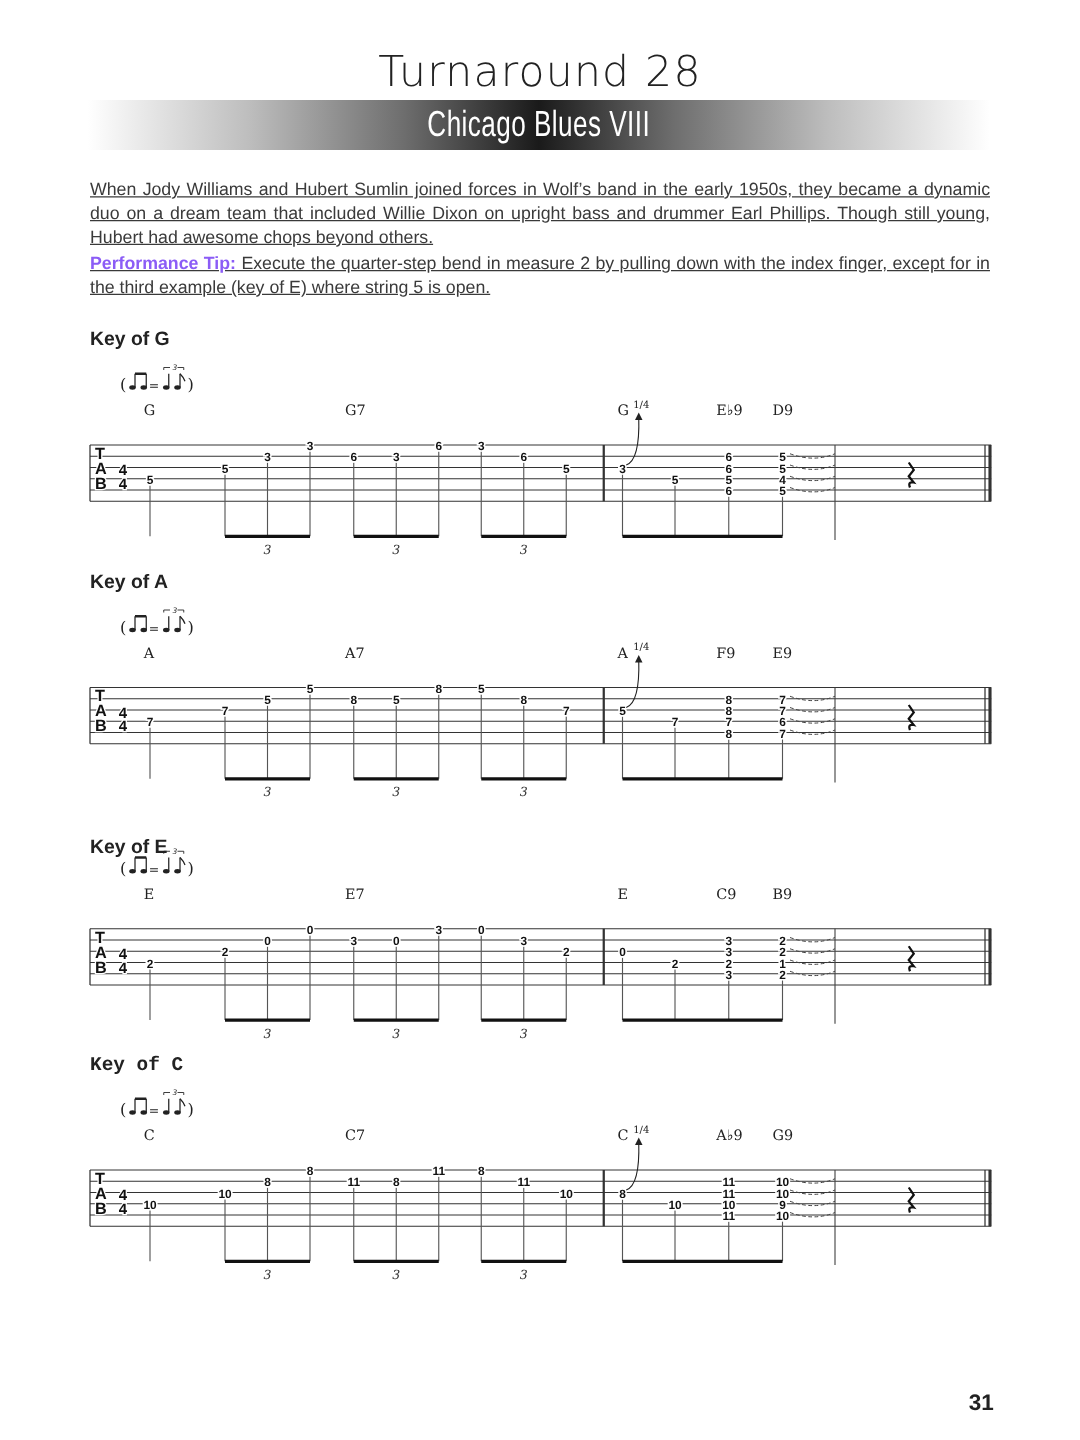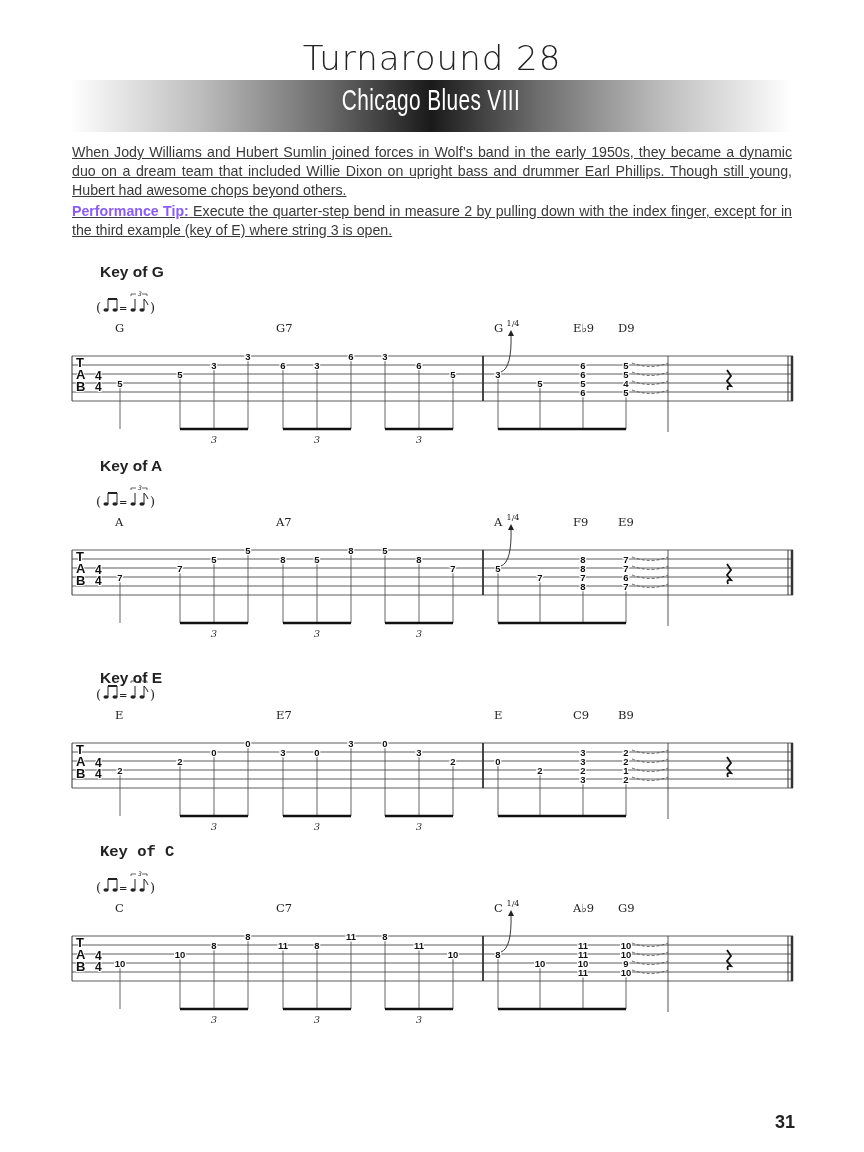--- a/index.html
+++ b/index.html
@@ -1,38 +1,38 @@
 <!DOCTYPE html>
 <html><head>
 <meta charset="utf-8">
 <style>
   html, body { margin: 0; padding: 0; background: #fff; }
   body { width: 864px; height: 1152px; position: relative; overflow: hidden; font-family: "DejaVu Sans", sans-serif; color: #222; }
   .title { position: absolute; top: 38px; left: 0; width: 864px; text-align: center; font-family: "DejaVu Sans", sans-serif; font-weight: 300; font-size: 34px; letter-spacing: 1px; color: #222; }
-  .banner { position: absolute; top: 80px; left: 70px; width: 722px; height: 52px;
+  .banner { position: absolute; top: 80px; left: 70px; width: 722px; height: 40px;
     background: linear-gradient(to right, #ffffff 0%, #bdbdbd 18%, #6e6e6e 35%, #1a1a1a 50%, #6e6e6e 65%, #bdbdbd 82%, #ffffff 100%); }
   .banner span { display: block; text-align: center; color: #fff; font-family: "Liberation Sans", sans-serif; font-size: 29px; line-height: 40px; transform: scaleX(0.72); letter-spacing: 0.5px; }
   .para { position: absolute; left: 72px; width: 720px; font-size: 14.2px; line-height: 19px; color: #3a3a3a; text-align: justify; font-family: "Liberation Sans", sans-serif; text-decoration: underline; }
   .para b { color: #8b5cf6; }
-  .key-heading { position: absolute; left: 72px; font-family: "Liberation Sans", sans-serif; font-weight: bold; font-size: 15.5px; color: #222; margin-left: 28px; }
+  .key-heading { position: absolute; left: 72px; font-family: "Liberation Sans", sans-serif; font-weight: bold; font-size: 15.5px; color: #222; }
   .page-number { position: absolute; left: 775px; top: 1112px; font-family: "Liberation Sans", sans-serif; font-weight: bold; font-size: 18px; }
   .example { position: absolute; left: 0; width: 864px; height: 180px; }
   .example svg { position: absolute; left: 0; top: 0; }
 </style>
 </head>
 <body>
 
 <div class="title">Turnaround 28</div>
 <div class="banner">
   <span>Chicago Blues VIII</span>
 </div>
 
 <div class="para" style="top:143px;">When Jody Williams and Hubert Sumlin joined forces in Wolf’s band in the early 1950s, they became a dynamic duo on a dream team that included Willie Dixon on upright bass and drummer Earl Phillips. Though still young, Hubert had awesome chops beyond others.</div>
 <div class="para" style="top:202px;">
-  <b>Performance Tip:</b><span> Execute the quarter-step bend in measure 2 by pulling down with the index finger, except for in the third example (key of E) where string 3 is open.</span>
+  <b>Performance Tip:</b><span> Execute the quarter-step bend in measure 2 by pulling down with the index finger, except for in the third example (key of E) where string 5 is open.</span>
 </div>
 
 <div class="key-heading" style="top:263px;">Key of G</div>
 <div class="example" style="top:290px;">
     <svg width="864" height="180">
       <g fill="#222" stroke="#222">
         <text x="96" y="22" font-size="13" font-family="DejaVu Serif, serif" stroke="none">(</text>
         <text x="150" y="22" font-size="13" font-family="DejaVu Serif, serif" stroke="none">)</text>
         <ellipse cx="106" cy="20" rx="2.6" ry="1.8" stroke="none"></ellipse>
         <ellipse cx="115" cy="20" rx="2.6" ry="1.8" stroke="none"></ellipse>

